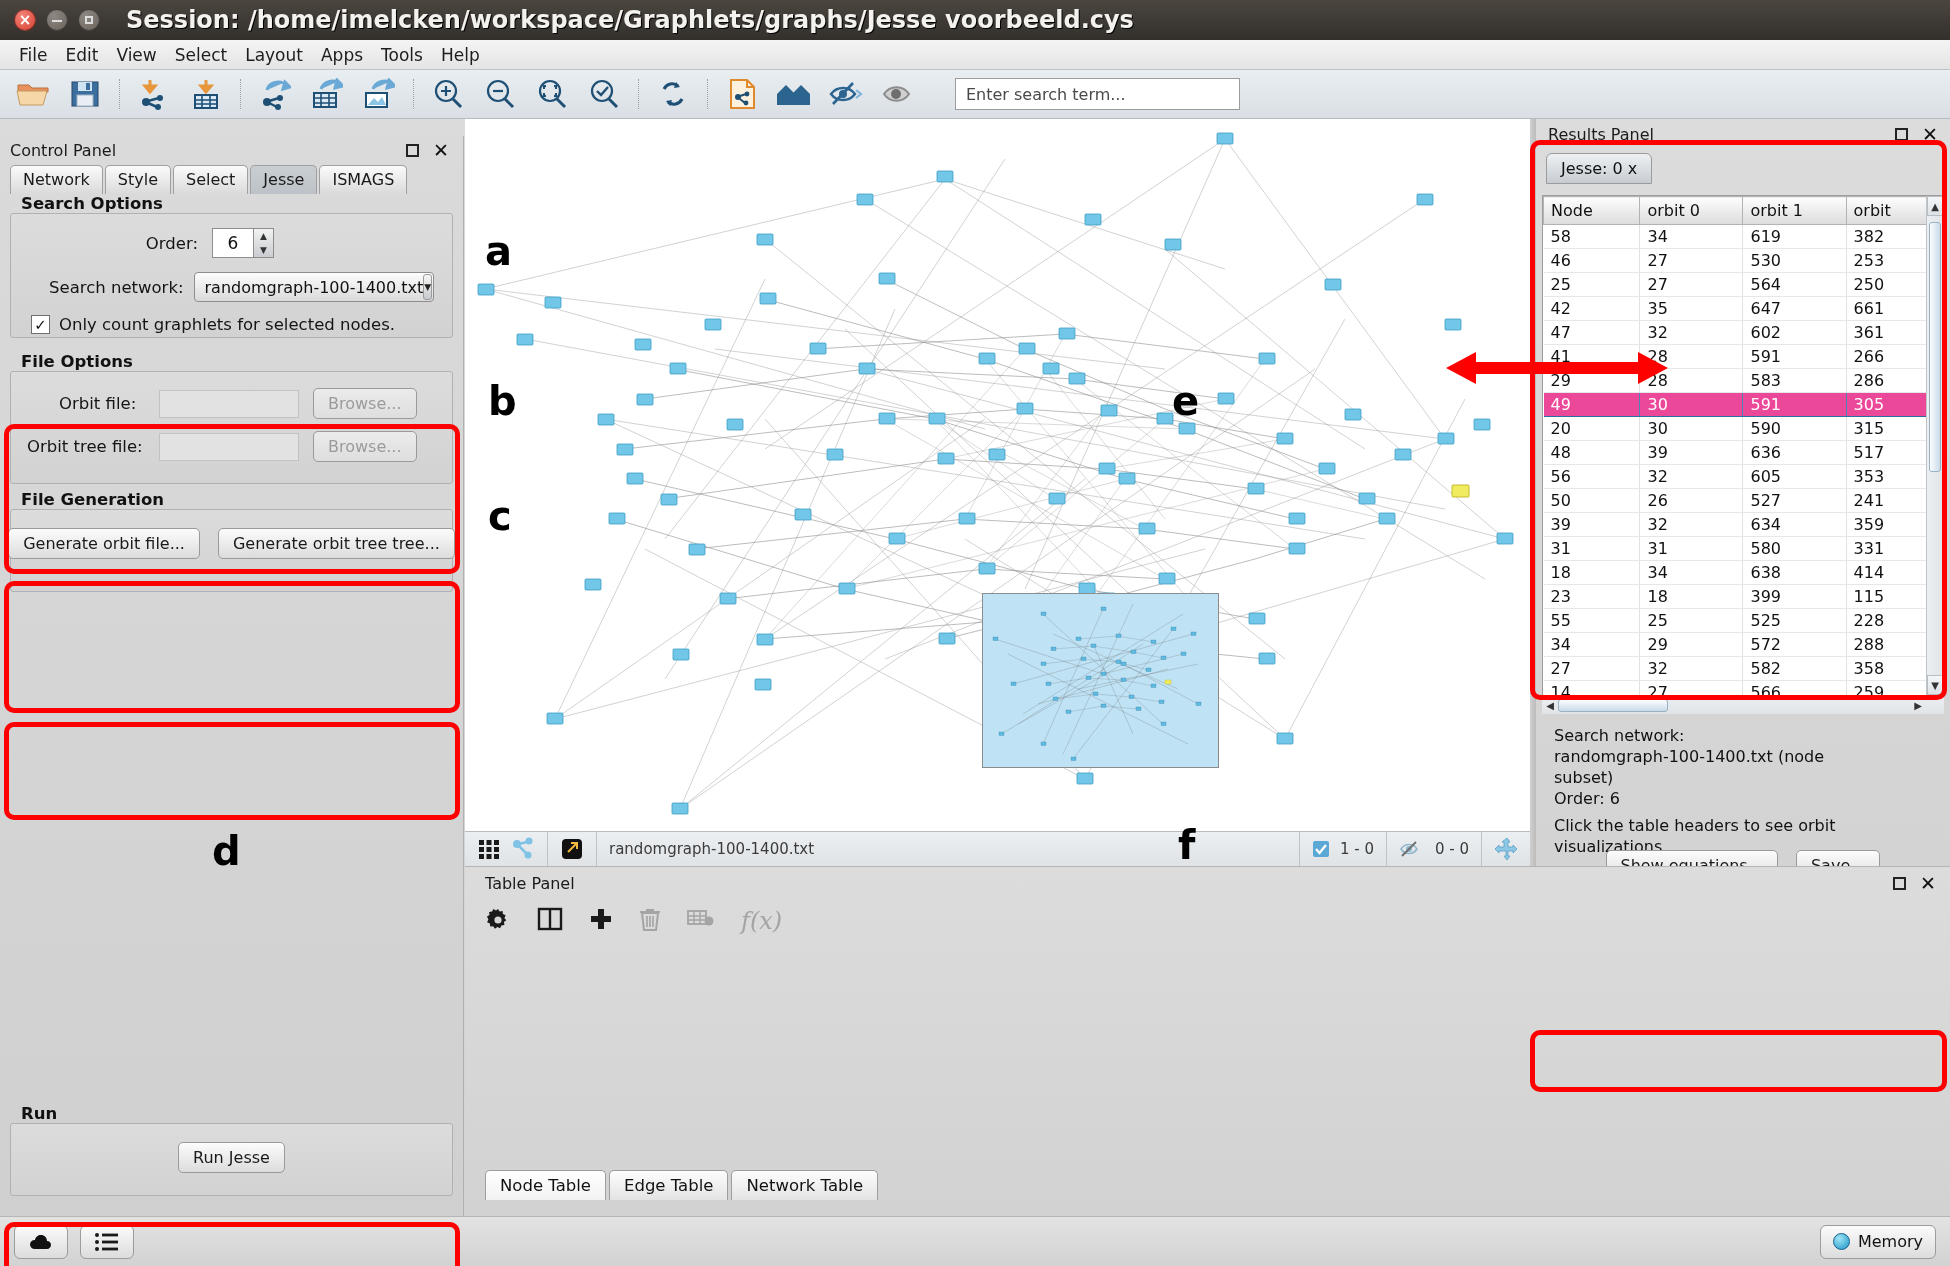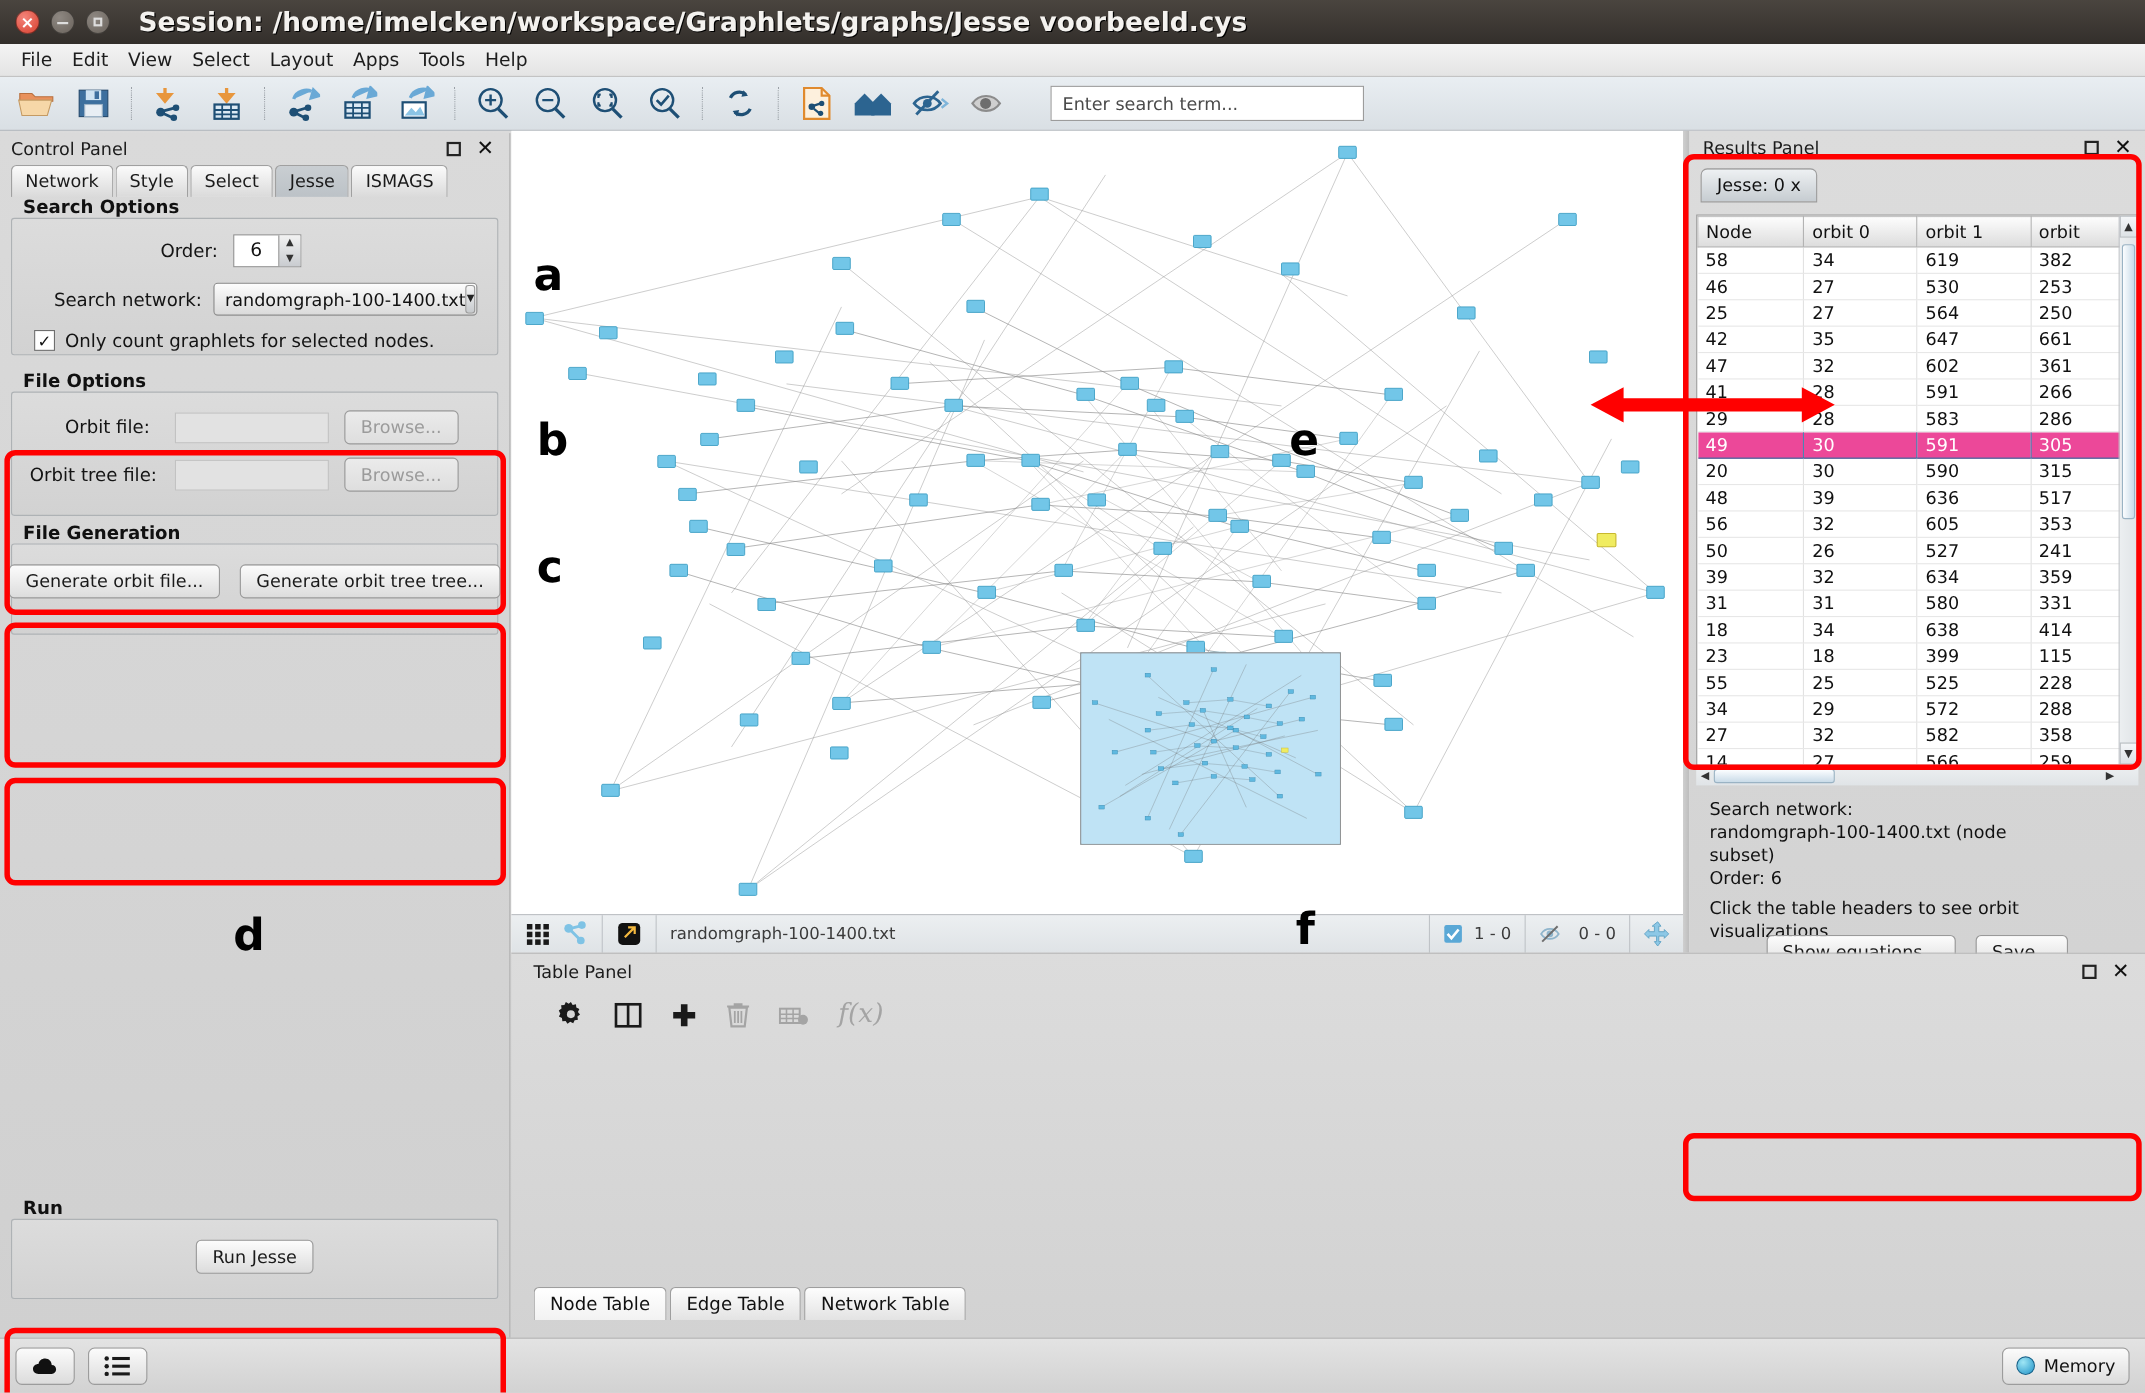--- a/index.html
+++ b/index.html
@@ -57,21 +57,21 @@
   .tsep { width:1px; height:30px; margin:0 7px;
           border-left:1px dotted #9aa0a6; }
   .searchbox {
     margin-left:30px; width:285px; height:32px; background:#fff;
     border:1px solid #9c9c9c; display:flex; align-items:center; padding:0 10px;
     color:#4a4a4a; font-size:16px;
   }
 
   
   .controlpanel {
-    position:absolute; left:0; top:121px; width:464px; bottom:50px;
+    position:absolute; left:0; top:136px; width:464px; bottom:50px;
     background:linear-gradient(180deg,#dadada,#d0d0d0);
     border-right:1px solid #b0b0b0;
   }
   .panel-header {
     height:28px; display:flex; align-items:center; justify-content:space-between;
     padding:0 14px 0 10px; font-size:16px; color:#1b1b1b;
   }
   .panel-header .hbtns { display:flex; gap:14px; align-items:center; }
   .ico-restore { width:13px; height:13px; border:2px solid #222; }
   .ico-close { font-size:19px; font-weight:bold; color:#111; line-height:12px; }
@@ -190,21 +190,21 @@
   
   .tablepanel {
     position:absolute; left:465px; top:866px; right:0; bottom:50px;
     background:linear-gradient(180deg,#dcdcdc,#d2d2d2); border-top:1px solid #b5b5b5;
   }
   .tp-tabs { display:flex; gap:3px; padding-left:20px; align-items:flex-end; }
   .tp-tab { padding:5px 14px; font-size:16.5px; color:#111;
             background:linear-gradient(180deg,#fdfdfd,#e3e3e3);
             border:1px solid #9e9e9e; border-bottom:none; border-radius:5px 5px 0 0;}
   .tp-tab.active { background:linear-gradient(180deg,#fff,#f2f2f2); }
-  .tp-icons { display:flex; align-items:flex-end; gap:26px; padding:8px 0 0 20px;margin-left:21px; }
+  .tp-icons { display:flex; align-items:flex-start; gap:26px; padding:8px 0 0 20px; }
 
   
   .statusbar {
     position:absolute; left:0; bottom:0; width:1950px; height:50px;
     background:linear-gradient(180deg,#e3e3e3,#d2d2d2); border-top:1px solid #b6b6b6;
     display:flex; align-items:center; padding:0 14px;
   }
   .sbbtn { border:1px solid #9c9c9c; border-radius:6px;
            background:linear-gradient(180deg,#fbfbfb,#dcdcdc);
            height:34px; min-width:54px; display:flex; align-items:center;

